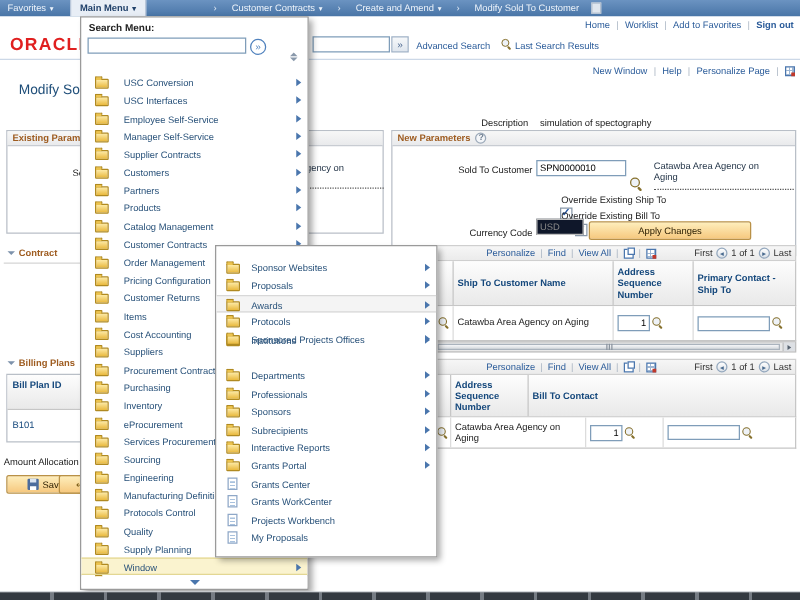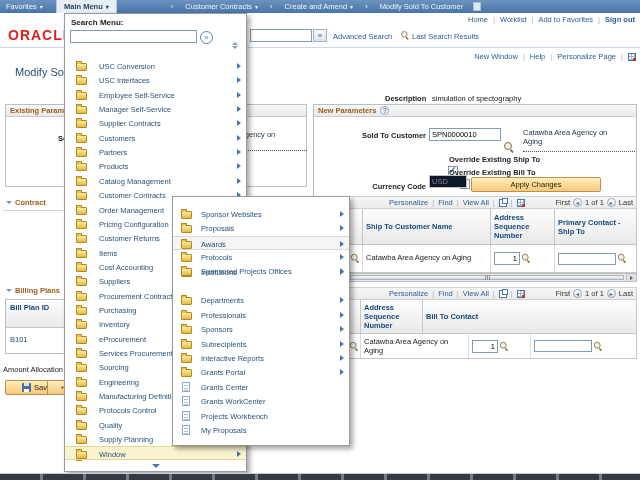--- a/index.html
+++ b/index.html
@@ -50,21 +50,21 @@
   .floppy::before{content:"";position:absolute;top:0;left:2px;width:5px;height:3px;background:#dbe4f0}
   .floppy::after{content:"";position:absolute;bottom:0;left:2px;width:5px;height:3px;background:#fff}
   .stepper{display:flex;flex-direction:column;gap:1px;align-items:center}
   .stepper .u{width:0;height:0;border-left:3px solid transparent;border-right:3px solid transparent;border-bottom:3px solid #8a99ab}
   .stepper .d{width:0;height:0;border-left:3px solid transparent;border-right:3px solid transparent;border-top:3px solid #8a99ab}
 
   
   .gbox{position:absolute;border:1px solid #b9bfc7;background:#fff}
   .gbox-hd{height:12px;background:linear-gradient(#f7f7f7,#e9eaec);border-bottom:1px solid #c8ccd2;display:flex;align-items:center;padding:0 4px;font-weight:bold;color:#9e5c20}
   .sect{display:flex;align-items:center;font-weight:bold;color:#9e5c20}
-  .fieldlabel{font-weight:bold;color:#222}
+  .fieldlabel{font-weight:normal;color:#222}
   .dotted{border-bottom:1px dotted #555}
   .btn{display:inline-flex;align-items:center;gap:3px;background:linear-gradient(#feeebc,#f6c87e);border:1px solid #b99147;border-radius:2px;color:#2e2003;font-size:7.5px;padding:0 16px;height:15px;cursor:pointer;white-space:nowrap}
 
   
   .gridbar{position:absolute;left:348px;width:289px;height:13px;background:linear-gradient(#f6f6f6,#ebebeb);border:1px solid #cfcfcf;display:flex;align-items:center;padding:0 3px 0 40px;gap:4px}
   .gridbar .pager{margin-left:auto;display:flex;gap:3px;align-items:center;color:#333}
   .ghead{position:absolute;left:348px;width:289px;display:flex;border:1px solid #c6c6c6;border-top:none;background:linear-gradient(#fdfdfd,#e9e9e9)}
   .ghead .cell{border-right:1px solid #c6c6c6;padding:2px 3px;font-weight:bold;color:#15487c;display:flex;align-items:center}
   .grow{position:absolute;left:348px;width:289px;display:flex;border:1px solid #c6c6c6;border-top:none;background:#fff}
   .grow .cell{border-right:1px solid #dcdcdc;padding:2px 3px;display:flex;align-items:center;gap:1px}

